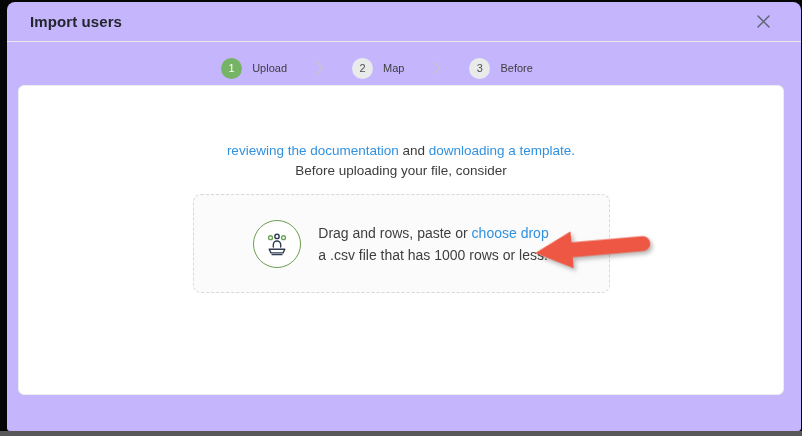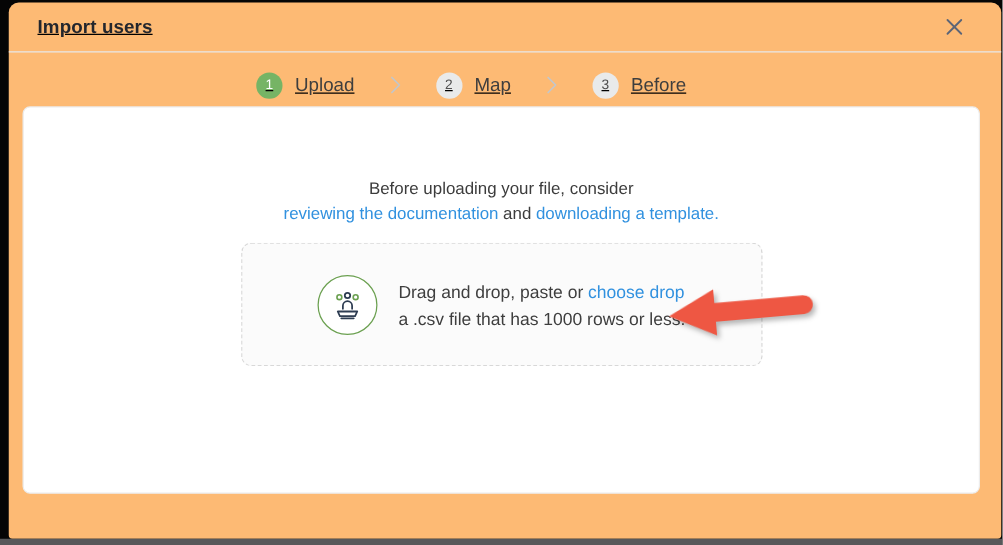--- a/index.html
+++ b/index.html
@@ -4,21 +4,21 @@
 <style>
   html,body{margin:0;padding:0;}
   body{
     width:802px;height:436px;position:relative;overflow:hidden;
     background:#050505;
     font-family:"Liberation Sans", sans-serif;
   }
   .bottom-strip{position:absolute;left:0;right:0;bottom:0;height:5px;background:#58585a;}
   .dialog{
     position:absolute;left:7px;top:2px;width:794px;height:429px;
-    background:#fdba74;border-radius:8px 8px 3px 3px;text-decoration:underline;
+    background:#c4b5fd;border-radius:8px 8px 3px 3px;
   }
   
   .dialog-header{
     height:39px;border-bottom:1px solid #e7e7e7;
     display:flex;align-items:center;padding:0 26px 0 23px;
   }
   .dialog-title{font-size:15px;font-weight:bold;color:#23262d;letter-spacing:.1px;}
   .close-btn{
     margin-left:auto;background:none;border:none;padding:4px;cursor:pointer;
     display:flex;align-items:center;justify-content:center;
@@ -29,21 +29,21 @@
     display:flex;align-items:center;justify-content:center;
     height:52px;transform:translateX(-27px);
   }
   .step{display:flex;align-items:center;margin:0 14px;}
   .step-circle{
     width:21px;height:21px;border-radius:50%;flex:0 0 auto;
     display:flex;align-items:center;justify-content:center;
     font-size:11px;color:#4f4f4f;background:#e9eaea;
   }
   .step.active .step-circle{background:#76b465;color:#ffffff;}
-  .step-label{font-size:15px;color:#3e3e3e;margin-left:10px;}
+  .step-label{font-size:11px;color:#3e3e3e;margin-left:10px;}
   .step-sep{margin:0 14px;display:flex;align-items:center;}
   
   .content-card{
     position:absolute;left:11px;top:83px;width:764px;height:308px;
     border:1px solid #ececec;border-radius:6px;background:#fff;
   }
   .intro{margin-top:55px;text-align:center;font-size:13.5px;color:#3c3c3c;line-height:20px;}
   .link{color:#3191df;text-decoration:none;cursor:pointer;}
   
   .dropzone{
@@ -101,39 +101,39 @@
     </span>
     <div class="step">
       <span class="step-circle">3</span>
       <span class="step-label">Before</span>
     </div>
   </div>
 
   <div class="content-card">
 
     <div class="intro">
-      <div>Before uploading your file, consider</div>
       <div>
         <a class="link">reviewing the documentation</a><span> and </span><a class="link">downloading a template.</a>
       </div>
+      <div>Before uploading your file, consider</div>
     </div>
 
     <div class="dropzone">
       <span class="icon-circle">
         <svg width="26" height="26" viewBox="0 0 24 24" fill="none">
           <circle cx="6" cy="6.2" r="1.8" stroke="#6ba050" stroke-width="1.2"></circle>
           <circle cx="18" cy="6.2" r="1.8" stroke="#6ba050" stroke-width="1.2"></circle>
           <circle cx="12" cy="5" r="2" stroke="#2e3d52" stroke-width="1.3"></circle>
           <path d="M8.6 14.8 v-2.2 a3.4 3.4 0 0 1 6.8 0 v2.2" stroke="#2e3d52" stroke-width="1.3" stroke-linecap="round"></path>
           <path d="M4.8 16.8 h14.4 l-1.6 3.4 H6.4 Z" stroke="#2e3d52" stroke-width="1.3" stroke-linejoin="round"></path>
           <path d="M7.4 21.8 h9.2" stroke="#2e3d52" stroke-width="1.3" stroke-linecap="round"></path>
         </svg>
       </span>
       <span class="dz-text">
-        <span>Drag and drop, paste or </span><a class="link">choose drop</a><br>
+        <span>Drag and rows, paste or </span><a class="link">choose drop</a><br>
         <span>a .csv file that has 1000 rows or less.</span>
       </span>
     </div>
 
     <div class="annotation-arrow">
       <svg width="122" height="44" viewBox="0 0 122 44">
         <path d="M3 22 L40 3.5 L40 14.5 L111 14.5 A7.5 7.5 0 0 1 111 29.5 L40 29.5 L40 40.5 Z" fill="#ee5743"></path>
       </svg>
     </div>
 

